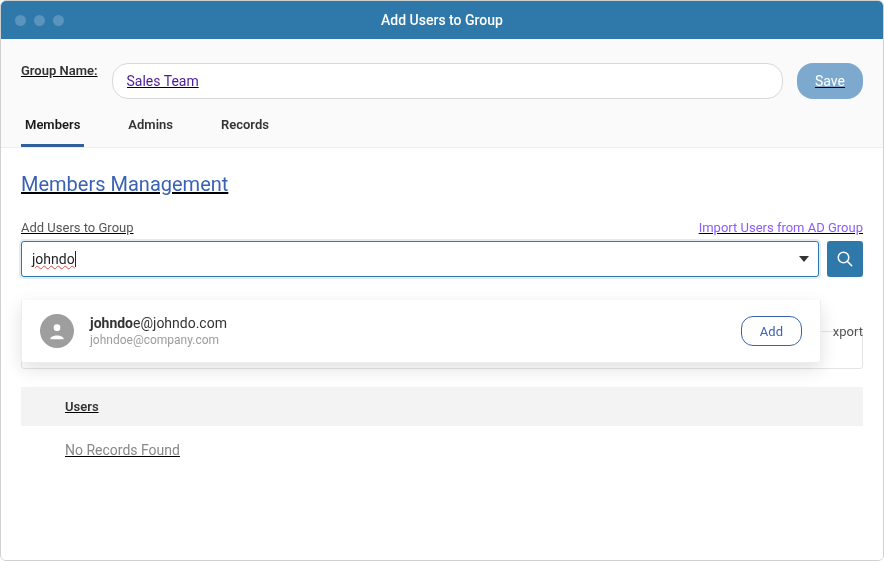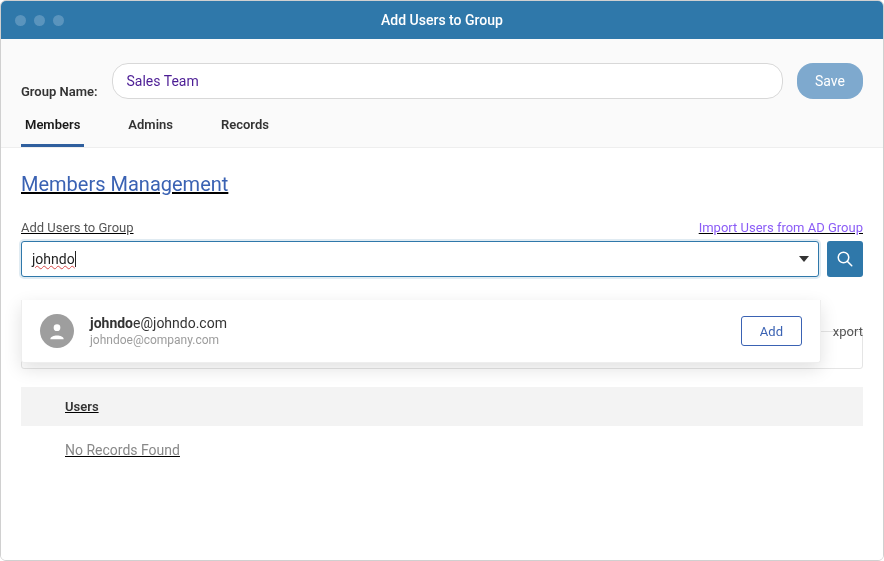--- a/index.html
+++ b/index.html
@@ -3,21 +3,21 @@
 <meta charset="utf-8">
 <style>
   * { box-sizing: border-box; margin: 0; padding: 0; font-family: -apple-system, BlinkMacSystemFont, "Segoe UI", Roboto, Helvetica, Arial, sans-serif; }
   body { background: #fff; }
   .window { width: 884px; height: 561px; border: 1px solid #d0d0d0; border-radius: 6px; overflow: hidden; display: flex; flex-direction: column; background:#fafafa; }
   .titlebar { height: 38px; background: #2f78aa; display: flex; align-items: center; position: relative; }
   .traffic { display: flex; gap: 8px; margin-left: 14px; }
   .dot { width: 11px; height: 11px; border-radius: 50%; background: #5a94bd; }
   .title { position:absolute; left:0; right:0; text-align:center; color:#fff; font-size:14px; font-weight:500; pointer-events:none;}
   .body { flex:1; background:#fafafa; display:flex; flex-direction:column; overflow:hidden;}
-  .toprow { display:flex; align-items:flex-end; padding: 24px 20px 18px 20px; gap: 14px;}
+  .toprow { display:flex; align-items:flex-start; padding: 24px 20px 18px 20px; gap: 14px; text-decoration: underline;}
   .toprow label { font-size:13px; color:#333; font-weight:600; }
   .group-input { flex:1; height:36px; border:1px solid #d8d8d8; border-radius:16px; background:#fff; padding: 0 14px; font-size:14px; color:#4c1d95; }
   .save-btn { height:36px; padding:0 18px; background:#7ea9ce; border:none; border-radius:16px; color:#fff; font-size:14px; cursor:pointer; }
   .tabs { display:flex; gap:40px; padding: 0 20px; border-bottom:1px solid #eee;}
   .tab { font-size:13px; color:#333; font-weight:600; padding: 0 4px 12px 4px; cursor:pointer; }
   .tab.active { border-bottom:3px solid #2f5f9e; color:#1a1a1a;}
   .content { background:#fff; flex:1; padding: 24px 20px 0 20px; position:relative;text-decoration:underline; }
   .section-title { font-size:20px; color:#3a62b3; font-weight:400; margin-bottom: 24px;}
   .row-labels { display:flex; justify-content:space-between; font-size:13px; color:#555; margin-bottom:6px;}
   .row-labels .link { color:#8b5cf6; cursor:pointer;}
@@ -30,21 +30,21 @@
   .search-btn { width:36px; height:36px; border:none; background:#2f78aa; border-radius:3px; display:flex; align-items:center; justify-content:center; cursor:pointer;}
   .search-btn svg { stroke:#fff; }
   .dropdown { position:absolute; left:20px; top:152px; width:800px; background:#fff; border:1px solid #eee; border-top:none; border-radius:0 0 3px 3px; box-shadow: 0 6px 18px rgba(0,0,0,0.12); z-index:10; padding:14px 18px;}
   .dd-row { display:flex; align-items:center; gap:16px; }
   .avatar { width:34px; height:34px; border-radius:50%; background:#9e9e9e; display:flex; align-items:center; justify-content:center; flex-shrink:0;}
   .avatar svg { fill:#fff; }
   .dd-text { flex:1; }
   .dd-main { font-size:14px; color:#333; }
   .dd-main .b { font-weight:700; }
   .dd-sub { font-size:12px; color:#9c9c9c; margin-top:2px;}
-  .add-btn { height:30px; padding:0 18px; border:1px solid #3a62b3; border-radius:3px; background:#fff; color:#3a62b3; font-size:13px; cursor:pointer;}
+  .add-btn { height:30px; padding:0 18px; border:1px solid #3a62b3; border-radius:12px; background:#fff; color:#3a62b3; font-size:13px; cursor:pointer;}
   .export { position:absolute; right:20px; top:176px; font-size:13px; color:#555; z-index:5;}
   .filter-row { display:flex; align-items:center; gap:16px; border:1px solid #e5e5e5; border-radius:3px; padding:10px 12px; margin-top:54px; }
   .filter-row svg { stroke:#9c9c9c; }
   .filter-row span { color:#9c9c9c; font-size:14px; }
   .table { margin-top:18px; }
   .thead { background:#f3f3f3; padding:12px 44px; font-size:13px; font-weight:600; color:#333;}
   .tbody { padding:16px 44px; font-size:14px; color:#888;}
 </style>
 </head>
 <body>

